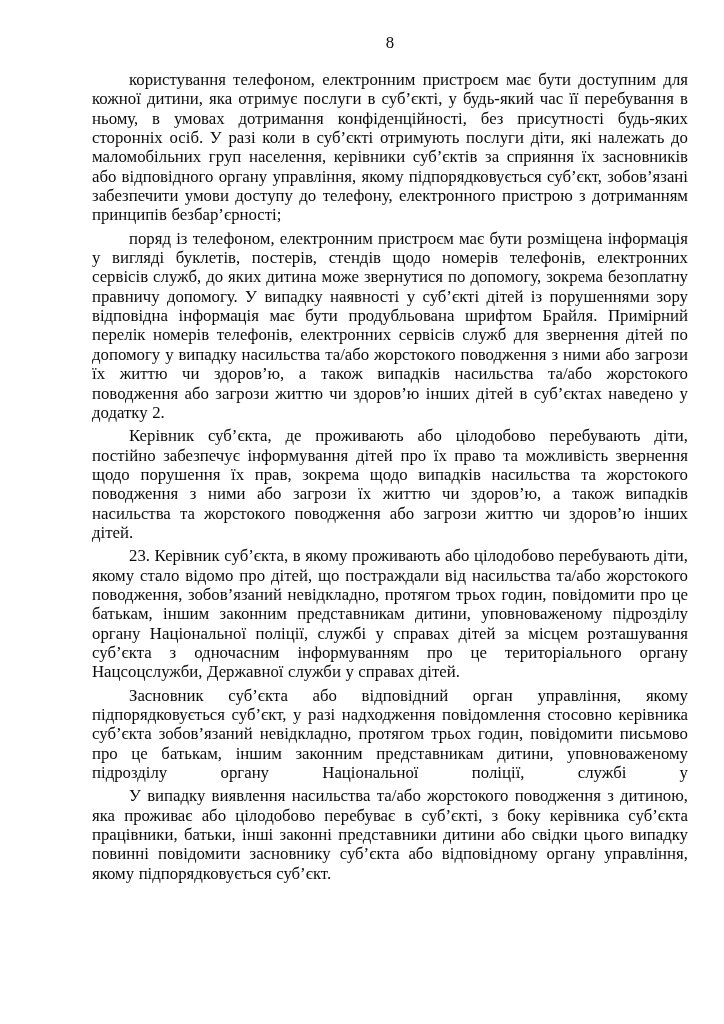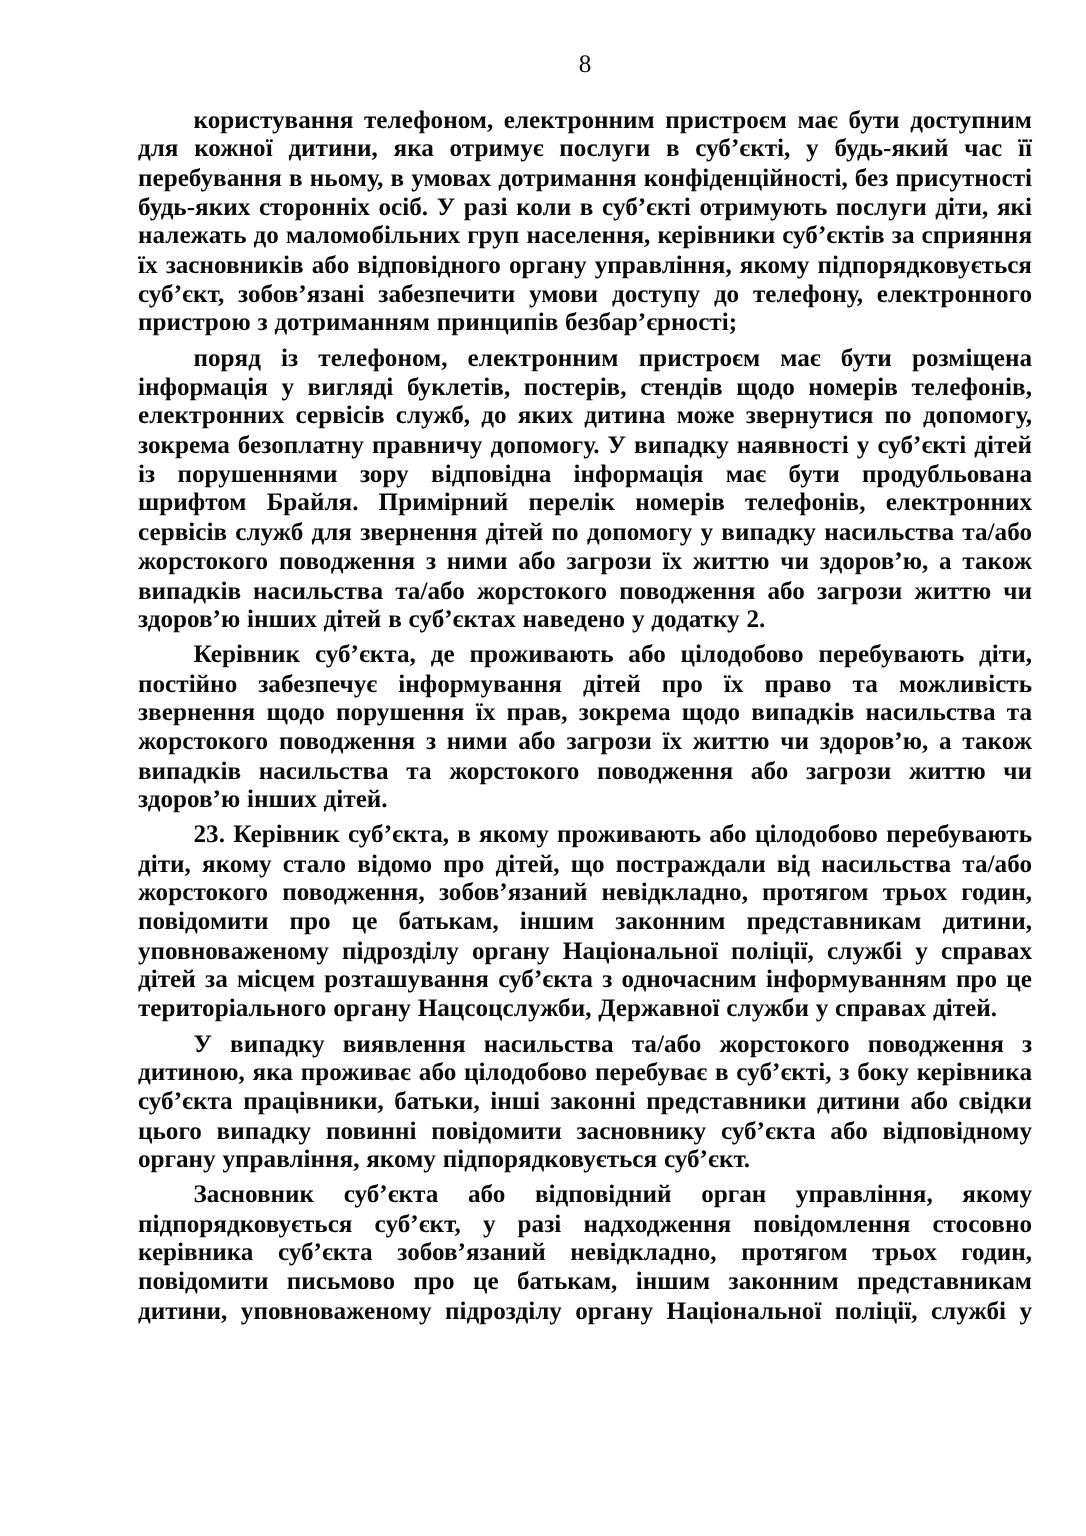--- a/index.html
+++ b/index.html
@@ -29,34 +29,33 @@
     color: #0a0a0a;
   }
   p.para {
     margin: 0 0 4px 0;
     font-size: 16.8px;
     line-height: 19.35px;
     text-align: justify;
     text-indent: 37px;
     word-spacing: 0.02em;
     color: #0a0a0a;
-    font-weight: bold;
   }
   
   p.para-continued {
     text-align-last: justify;
   }
 </style>
 </head>
 <body>
 
 <div class="page">
   <div class="page-number">8</div>
 
   <div>
     <p class="para">користування телефоном, електронним пристроєм має бути доступним для кожної дитини, яка отримує послуги в суб’єкті, у будь-який час її перебування в ньому, в умовах дотримання конфіденційності, без присутності будь-яких сторонніх осіб. У разі коли в суб’єкті отримують послуги діти, які належать до маломобільних груп населення, керівники суб’єктів за сприяння їх засновників або відповідного органу управління, якому підпорядковується суб’єкт, зобов’язані забезпечити умови доступу до телефону, електронного пристрою з дотриманням принципів безбар’єрності;</p>
     <p class="para">поряд із телефоном, електронним пристроєм має бути розміщена інформація у вигляді буклетів, постерів, стендів щодо номерів телефонів, електронних сервісів служб, до яких дитина може звернутися по допомогу, зокрема безоплатну правничу допомогу. У випадку наявності у суб’єкті дітей із порушеннями зору відповідна інформація має бути продубльована шрифтом Брайля. Примірний перелік номерів телефонів, електронних сервісів служб для звернення дітей по допомогу у випадку насильства та/або жорстокого поводження з ними або загрози їх життю чи здоров’ю, а також випадків насильства та/або жорстокого поводження або загрози життю чи здоров’ю інших дітей в суб’єктах наведено у додатку 2.</p>
     <p class="para">Керівник суб’єкта, де проживають або цілодобово перебувають діти, постійно забезпечує інформування дітей про їх право та можливість звернення щодо порушення їх прав, зокрема щодо випадків насильства та жорстокого поводження з ними або загрози їх життю чи здоров’ю, а також випадків насильства та жорстокого поводження або загрози життю чи здоров’ю інших дітей.</p>
     <p class="para">23. Керівник суб’єкта, в якому проживають або цілодобово перебувають діти, якому стало відомо про дітей, що постраждали від насильства та/або жорстокого поводження, зобов’язаний невідкладно, протягом трьох годин, повідомити про це батькам, іншим законним представникам дитини, уповноваженому підрозділу органу Національної поліції, службі у справах дітей за місцем розташування суб’єкта з одночасним інформуванням про це територіального органу Нацсоцслужби, Державної служби у справах дітей.</p>
+    <p class="para para-continued">Засновник суб’єкта або відповідний орган управління, якому підпорядковується суб’єкт, у разі надходження повідомлення стосовно керівника суб’єкта зобов’язаний невідкладно, протягом трьох годин, повідомити письмово про це батькам, іншим законним представникам дитини, уповноваженому підрозділу органу Національної поліції, службі у</p>
     <p class="para">У випадку виявлення насильства та/або жорстокого поводження з дитиною, яка проживає або цілодобово перебуває в суб’єкті, з боку керівника суб’єкта працівники, батьки, інші законні представники дитини або свідки цього випадку повинні повідомити засновнику суб’єкта або відповідному органу управління, якому підпорядковується суб’єкт.</p>
-    <p class="para para-continued">Засновник суб’єкта або відповідний орган управління, якому підпорядковується суб’єкт, у разі надходження повідомлення стосовно керівника суб’єкта зобов’язаний невідкладно, протягом трьох годин, повідомити письмово про це батькам, іншим законним представникам дитини, уповноваженому підрозділу органу Національної поліції, службі у</p>
   </div>
 </div>
 
 </body></html>

